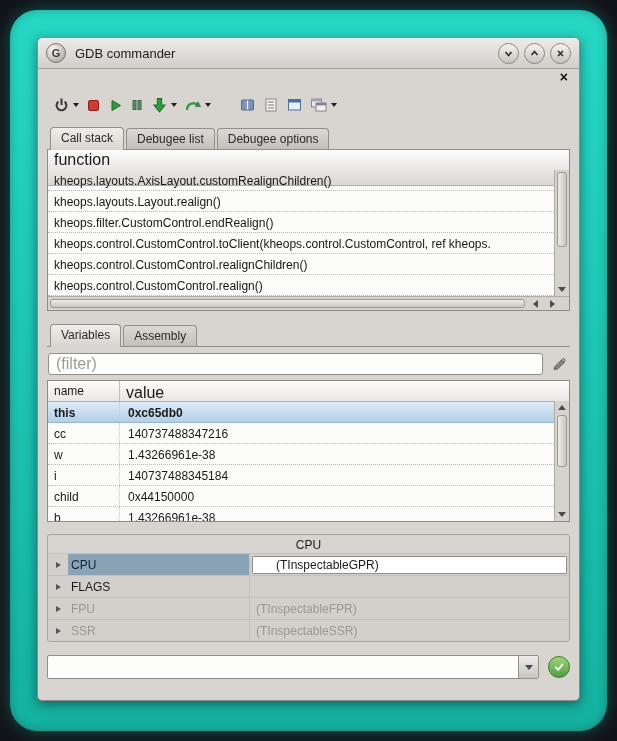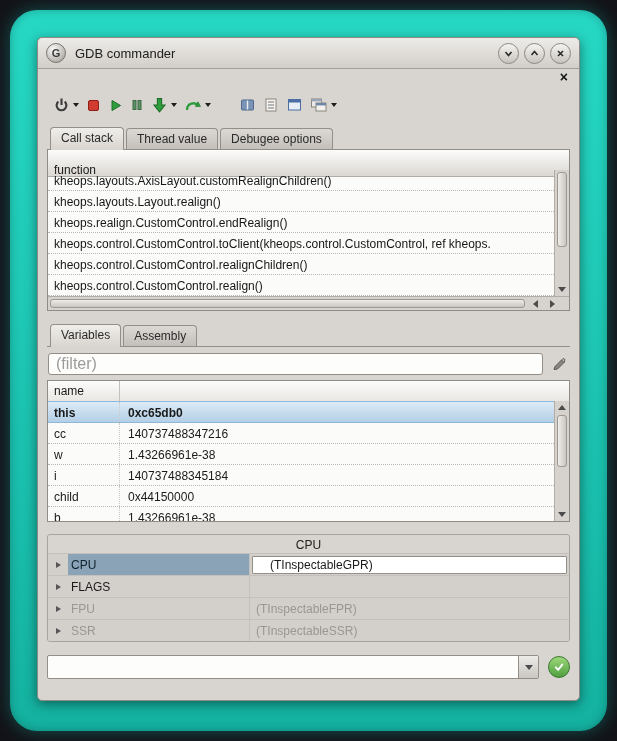--- a/index.html
+++ b/index.html
@@ -53,22 +53,22 @@
   
   .tabs{flex:none;display:flex;align-items:flex-end;gap:2px;padding-left:3px;height:23px;
     border-bottom:1px solid #938e87;}
   .tab{padding:3px 10px 3px;background:linear-gradient(#dcd8d3,#c3bfba);
     border:1px solid #938e87;border-bottom:none;border-radius:4px 4px 0 0;
     font-size:12px;color:#2b2b2b;position:relative;top:0;}
   .tab.active{background:linear-gradient(#f0eeea,#d8d4cf);margin-bottom:-1px;padding-bottom:5px;}
   
   .cstable{flex:none;height:160px;border:1px solid #908b84;border-top:none;
     background:#fbfbfa;position:relative;overflow:hidden;}
-  .th{height:16px;box-sizing:border-box;background:linear-gradient(#fcfcfb,#dbd7d2);
-    border-bottom:1px solid #b1ada6;padding:13px 6px;font-size:12px;color:#26262
+  .th{height:36px;box-sizing:border-box;background:linear-gradient(#fcfcfb,#dbd7d2);
+    border-bottom:1px solid #b1ada6;padding:1px 6px;font-size:16px;color:#26262
 4;}
   .cs-rows{position:absolute;left:0;top:20px;right:15px;bottom:14px;overflow:hidden;}
   .cs-row{height:21px;box-sizing:border-box;padding:4px 6px 0;border-bottom:1px dotted #b9b7b3;
     white-space:nowrap;overflow:hidden;font-size:12px;color:#171717;}
   .vscroll{position:absolute;top:20px;right:0;bottom:14px;width:15px;
     background:#d6d2cd;border-left:1px solid #b1ada6;box-sizing:border-box;}
   .vslider{position:absolute;left:2px;right:2px;top:2px;height:58%;
     background:linear-gradient(90deg,#efede9,#c9c5c0);border:1px solid #9d9992;border-radius:3px;}
   .varrow{position:absolute;left:0;right:0;height:13px;display:flex;align-items:center;justify-content:center;}
   .varrow.up{top:0;} .varrow.down{bottom:0;}
@@ -86,21 +86,21 @@
   
   .filterrow{flex:none;display:flex;align-items:center;margin:6px 1px 5px;gap:6px;}
   .filterinput{flex:1;height:22px;box-sizing:border-box;border:1px solid #938e87;border-radius:3px;
     background:#fdfdfc;padding:0 7px;font-size:16px;color:#333;font-family:"Liberation Sans",sans-serif;}
   .filterinput::placeholder{color:#9b9b9b;}
   .penbtn{width:20px;height:20px;display:flex;align-items:center;justify-content:center;}
   
   .vartable{flex:none;height:140px;border:1px solid #908b84;background:#fbfbfa;
     position:relative;overflow:hidden;}
   .var-heads{height:36px;box-sizing:border-box;display:flex;
-    background:linear-gradient(#fcfcfb,#dbd7d2);border-bottom:1px solid #b1ada6;flex-direction:column;}
+    background:linear-gradient(#fcfcfb,#dbd7d2);border-bottom:1px solid #b1ada6;}
   .vh-name{width:72px;box-sizing:border-box;padding:3px 6px;border-right:1px solid #c4c0bb;font-size:12px;}
   .vh-val{flex:1;padding:3px 6px;font-size:16px;}
   .var-rows{position:absolute;left:0;top:20px;right:15px;bottom:0;overflow:hidden;}
   .var-row{height:21px;box-sizing:border-box;display:flex;border-bottom:1px dotted #b9b7b3;font-size:12px;}
   .vr-name{width:72px;box-sizing:border-box;padding:4px 6px 0;border-right:1px dotted #ccc9c4;
     white-space:nowrap;overflow:hidden;}
   .vr-val{flex:1;padding:4px 8px 0;white-space:nowrap;overflow:hidden;}
   .var-row.sel{background:linear-gradient(#ddebf7,#b3cfe6);
     border-top:1px solid #8fb7d8;border-bottom:1px solid #8fb7d8;height:22px;font-weight:bold;}
   .vscroll2{position:absolute;top:20px;right:0;bottom:0;width:15px;background:#d6d2cd;
@@ -113,21 +113,21 @@
   .cpurow{height:22px;box-sizing:border-box;display:grid;grid-template-columns:20px 182px 1fr;
     align-items:center;border-top:1px solid #c4c0bb;background:#d3cfca;font-size:12px;}
   .exp{display:flex;align-items:center;justify-content:center;}
   .exp .tri-right{border-left-color:#555;border-top-width:3.5px;border-bottom-width:3.5px;border-left-width:5px;}
   .cn{height:100%;box-sizing:border-box;display:flex;align-items:center;padding-left:3px;
     border-right:1px solid #c4c0bb;}
   .cv{padding:0 6px;}
   .cpurow.sel .cn{background:#8ba3b6;color:#10222e;}
   .cpurow.sel .cv{padding:0 2px;}
   .cv-field{height:18px;box-sizing:border-box;background:#fff;border:1px solid #938e87;
-    display:flex;align-items:center;padding:0 17px;border-radius:1px;}
+    display:flex;align-items:center;padding:0 23px;border-radius:1px;}
   .cpurow.dis .cn,.cpurow.dis .cv{color:#9a9791;}
   
   .bottomrow{flex:none;margin-top:13px;display:flex;align-items:center;gap:9px;}
   .combo{flex:1;height:24px;box-sizing:border-box;background:#fdfdfc;border:1px solid #938e87;
     border-radius:2px;position:relative;}
   .combo input{position:absolute;left:4px;top:1px;bottom:1px;right:22px;border:none;outline:none;
     background:transparent;font-size:12px;font-family:"Liberation Sans",sans-serif;}
   .combo-btn{position:absolute;right:0;top:0;bottom:0;width:19px;
     background:linear-gradient(#ecebe8,#cac6c1);border-left:1px solid #938e87;
     display:flex;align-items:center;justify-content:center;}
@@ -233,30 +233,30 @@
             <rect x="1.5" y="2" width="10" height="2.4" fill="#9aa7b8"></rect>
             <rect x="6" y="6" width="10" height="8" fill="#f3f1ee" stroke="#8a867f"></rect>
             <rect x="6" y="6" width="10" height="2.4" fill="#6d87a8"></rect>
           </svg>
           <span class="caret"></span>
         </div>
       </div>
 
       <div class="tabs">
         <div class="tab active">Call stack</div>
-        <div class="tab">Thread value</div>
+        <div class="tab">Debugee list</div>
         <div class="tab">Debugee options</div>
       </div>
 
       <div class="cstable">
         <div class="th">function</div>
         <div class="cs-rows">
           <div class="cs-row">kheops.layouts.AxisLayout.customRealignChildren()</div>
           <div class="cs-row">kheops.layouts.Layout.realign()</div>
-          <div class="cs-row">kheops.realign.CustomControl.endRealign()</div>
+          <div class="cs-row">kheops.filter.CustomControl.endRealign()</div>
           <div class="cs-row">kheops.control.CustomControl.toClient(kheops.control.CustomControl, ref kheops.</div>
           <div class="cs-row">kheops.control.CustomControl.realignChildren()</div>
           <div class="cs-row">kheops.control.CustomControl.realign()</div>
         </div>
         <div class="vscroll">
           <div class="vslider"></div>
           <div class="varrow down">
               <span class="tri-down"></span>
             </div>
         </div>

